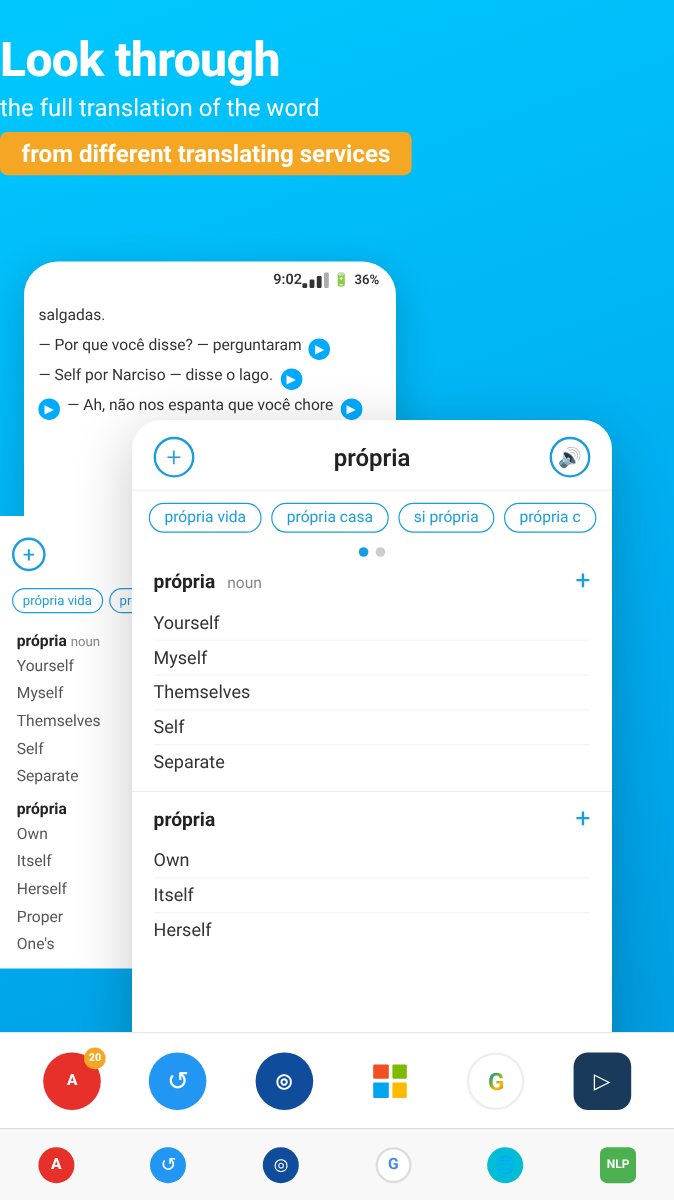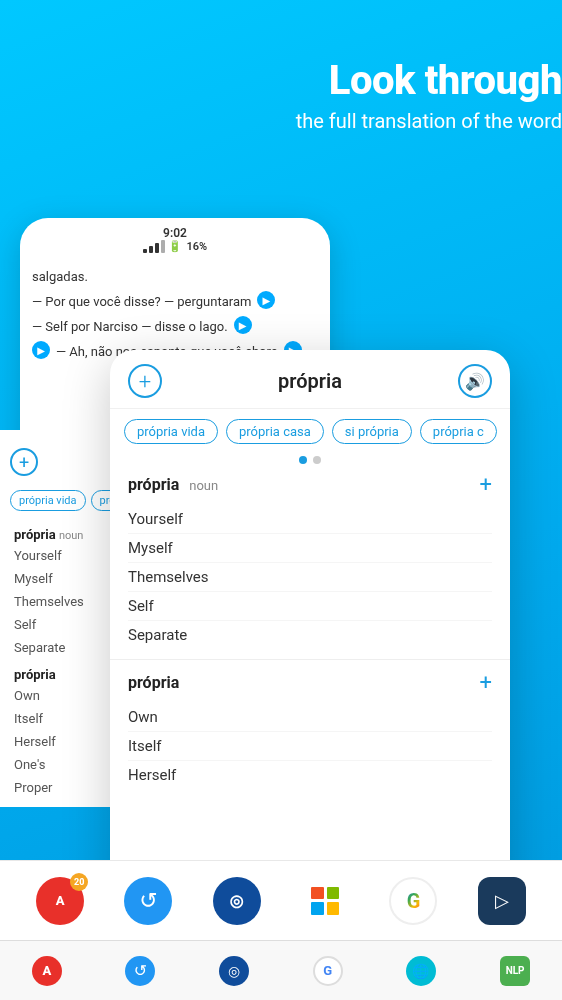--- a/index.html
+++ b/index.html
@@ -16,38 +16,36 @@
     .bg {
       position: absolute;
       top: 0; left: 0; right: 0; bottom: 0;
       background: linear-gradient(160deg, #00c8ff 0%, #00aaee 60%, #0099dd 100%);
     }
 
     
     .header-area {
       position: absolute;
       top: 0; left: 0; right: 0;
-      text-align: right;
+      text-align: left;
       padding-top: 28px;
       z-index: 10;
-      margin-top: 31px;
     }
     .header-title {
       font-size: 40px;
       font-weight: 800;
       color: #fff;
       line-height: 1.1;
       letter-spacing: -0.5px;
     }
     .header-subtitle {
       font-size: 20px;
       font-weight: 400;
       color: #fff;
       margin-top: 6px;
-      padding-left: 12px;
     }
     .header-highlight {
       display: inline-block;
       background: #f5a623;
       color: #fff;
       font-size: 20px;
       font-weight: 700;
       padding: 6px 18px;
       border-radius: 6px;
       margin-top: 8px;
@@ -67,41 +65,40 @@
       z-index: 5;
     }
     .phone-back-status {
       display: flex;
       justify-content: flex-end;
       align-items: center;
       padding: 8px 14px 4px;
       font-size: 12px;
       color: #333;
       font-weight: 600;
-      flex-direction: column;
     }
     .phone-back-status-right {
       display: flex; gap: 4px; align-items: center;
       font-size: 11px;
     }
     .signal-bars { display: flex; gap: 2px; align-items: flex-end; }
     .bar { width: 4px; background: #333; border-radius: 1px; }
     .bar1 { height: 4px; }
     .bar2 { height: 7px; }
     .bar3 { height: 10px; }
     .bar4 { height: 13px; opacity: 0.4; }
     .phone-back-content {
       padding: 6px 12px;
       font-size: 13px;
       color: #333;
       line-height: 1.7;
     }
     .translation-line {
       display: flex;
-      align-items: flex-start;
+      align-items: flex-end;
       gap: 6px;
       margin: 3px 0;
     }
     .translation-line .icon-circle {
       width: 18px; height: 18px;
       background: #00aaff;
       border-radius: 50%;
       display: flex; align-items: center; justify-content: center;
       font-size: 10px; color: #fff; flex-shrink: 0;
     }
@@ -328,34 +325,35 @@
 
   </style>
 </head>
 <body>
 
 <div class="bg"></div>
 
 <div class="header-area">
   <div class="header-title">Look through</div>
   <div class="header-subtitle">the full translation of the word</div>
+  <div class="header-highlight">from different translating services</div>
 </div>
 
 <div class="phone-back">
   <div class="phone-back-status">
     <span>9:02</span>
     <div class="phone-back-status-right">
       <div class="signal-bars">
         <div class="bar bar1"></div>
         <div class="bar bar2"></div>
         <div class="bar bar3"></div>
         <div class="bar bar4"></div>
       </div>
       <span>🔋</span>
-      <span>16%</span>
+      <span>36%</span>
     </div>
   </div>
   <div class="phone-back-content">
     <div class="translation-line">
       <span>salgadas.</span>
     </div>
     <div class="translation-line">
       <span>— Por que você disse? — perguntaram</span>
       <div class="icon-circle">▶</div>
     </div>
@@ -384,22 +382,22 @@
   </div>
   <div class="left-panel-item">Yourself</div>
   <div class="left-panel-item">Myself</div>
   <div class="left-panel-item">Themselves</div>
   <div class="left-panel-item">Self</div>
   <div class="left-panel-item">Separate</div>
   <div class="left-panel-section">própria</div>
   <div class="left-panel-item">Own</div>
   <div class="left-panel-item">Itself</div>
   <div class="left-panel-item">Herself</div>
+  <div class="left-panel-item">Proper</div>
   <div class="left-panel-item">One's</div>
-  <div class="left-panel-item">Proper</div>
 </div>
 
 <div class="phone-main">
 
   <div class="main-phone-topbar">
     <div class="topbar-plus">+</div>
     <div class="topbar-word">própria</div>
     <div class="topbar-sound">🔊</div>
   </div>
 

